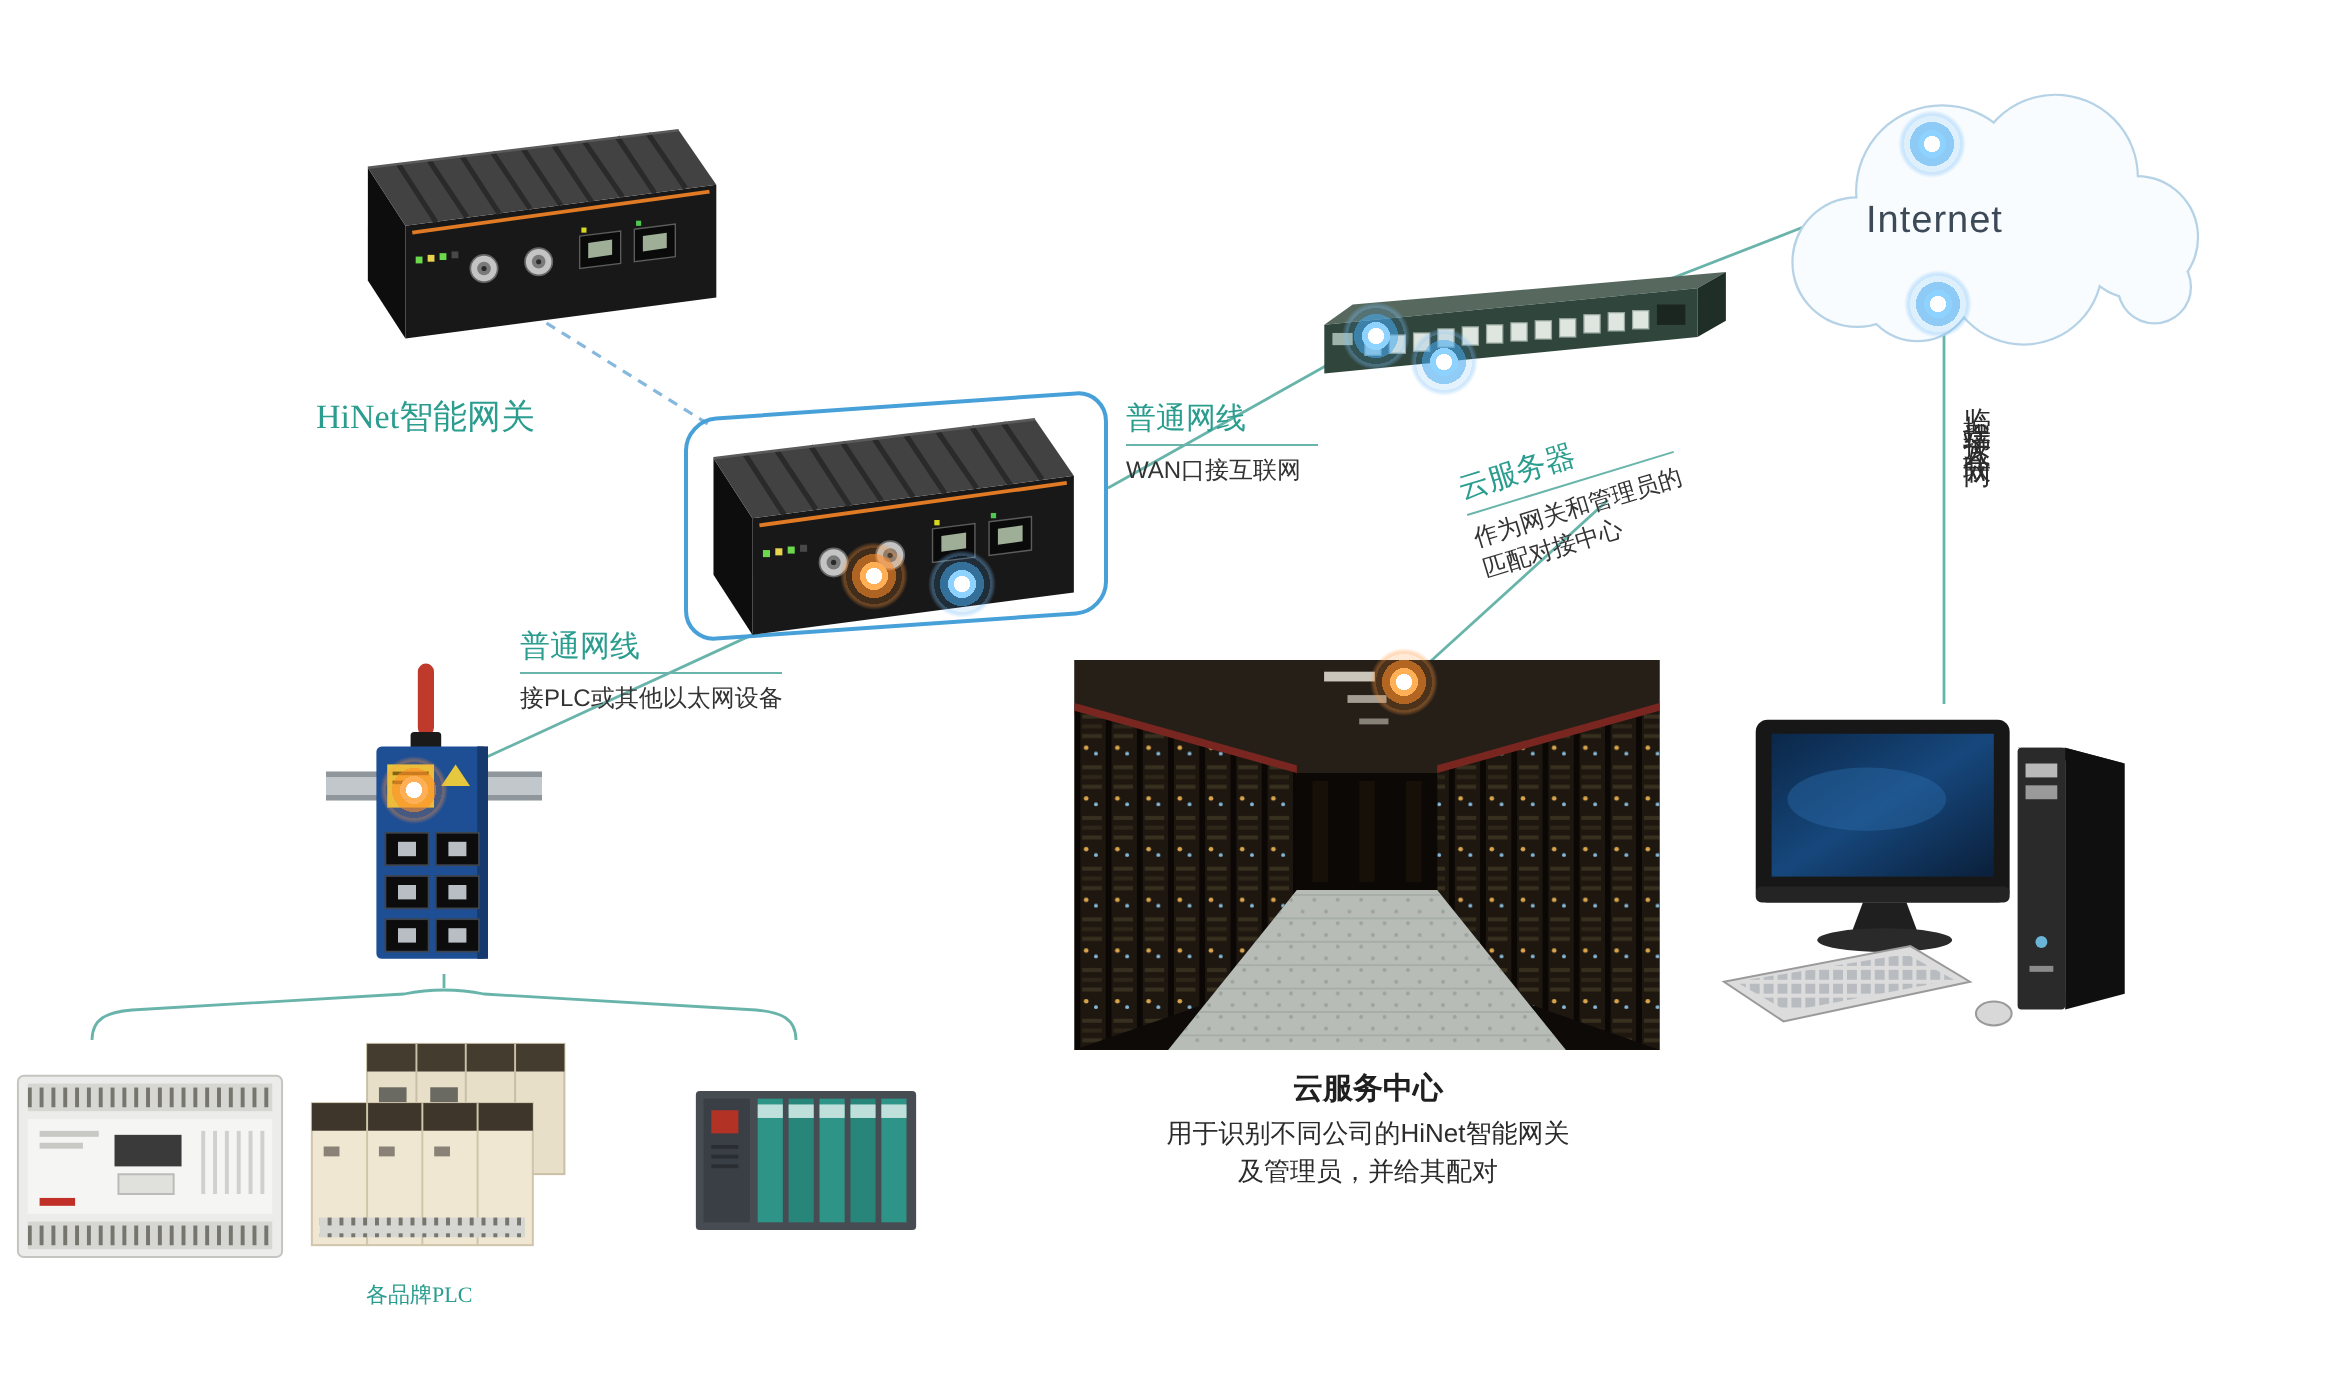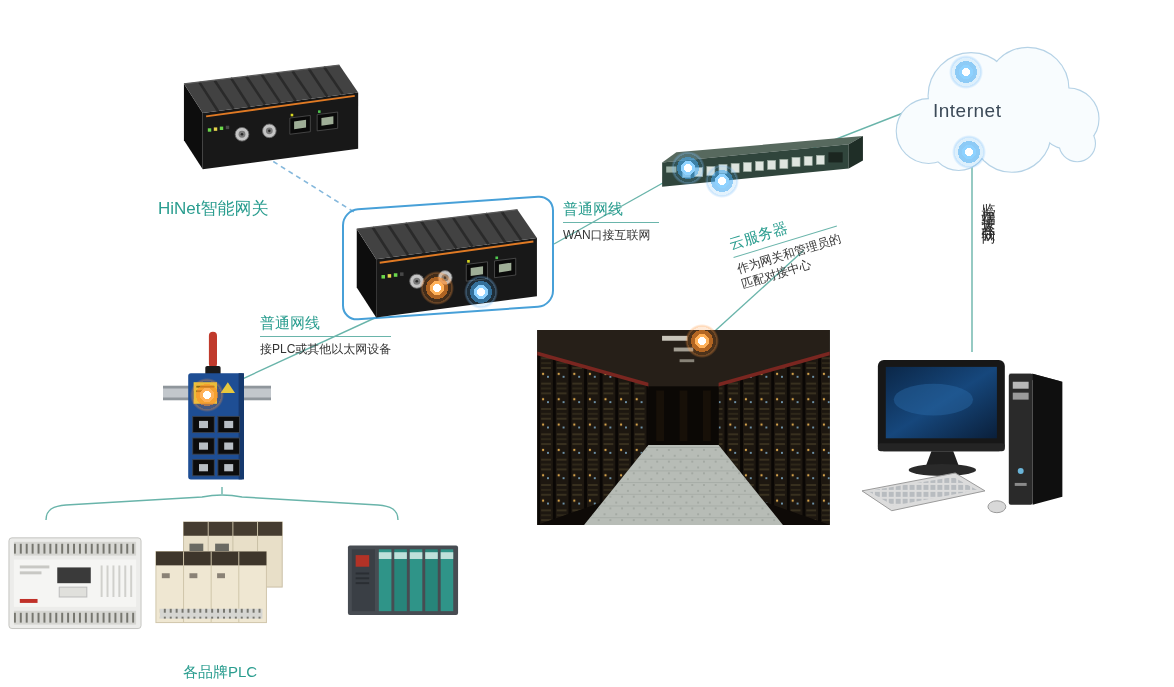--- a/index.html
+++ b/index.html
@@ -17,21 +17,21 @@
   .glow-blue { background: radial-gradient(circle,
       #ffffff 0 4px, #8ed2ff 4px 7px, rgba(70,170,240,.6) 7px 11px,
       rgba(70,170,240,.15) 11px 14px, rgba(120,190,250,.35) 14px 15px, rgba(70,170,240,0) 17px); }
 
   
   .callout { position:absolute; }
   .callout .c-title { display:block; font-size:15px; color:#2a9d8f; padding-bottom:3px;
       border-bottom:1px solid #6ab5ab; min-width:96px; }
   .callout .c-sub { display:block; font-size:12px; color:#333; padding-top:4px; line-height:1.35; }
 
-  .big-label { position:absolute; font-size:17px; color:#2a9d8f; }
+  .big-label { position:absolute; font-size:17px; color:#2a9d8f;font-family:Liberation Serif, serif; }
   #internet-label { position:absolute; font-size:19px; color:#3c4a58; letter-spacing:.5px; }
   #monitor-link-label { position:absolute; writing-mode:vertical-rl; font-size:14px;
       color:#2b2b2b; letter-spacing:4px; left:980px; top:192px; height:175px; }
 
   .caption { position:absolute; text-align:center; color:#2b2b2b; font-size:13px; line-height:1.45; }
   .caption .cap-title { display:block; font-weight:bold; font-size:15px; color:#1f1f1f; margin-bottom:2px; }
 
   
   #gateway-highlight { position:absolute; left:342px; top:202px; width:212px; height:112px;
       border:2px solid #47a0d8; border-radius:16px; transform:skewY(-4deg); }
@@ -342,17 +342,22 @@
   </div>
 
   <div class="callout" style="left:727px;top:236px;transform:rotate(-17deg);transform-origin:0 0">
     <span class="c-title" style="min-width:86px">云服务器</span>
     <span class="c-sub">作为网关和管理员的</span>
     <span class="c-sub" style="padding-top:0">匹配对接中心</span>
   </div>
 
   <div id="monitor-link-label">监控端接入互联网</div>
 
-
-
-  <div class="big-label" style="left:183px;top:663px;font-size:15px">各品牌PLC</div>
+  <div class="caption" style="left:535px;top:534px;width:298px">
+    <span class="cap-title">云服务中心</span>
+    <span>用于识别不同公司的HiNet智能网关</span><br>
+    <span>及管理员，并给其配对</span>
+  </div>
+
+
+  <div class="big-label" style="left:183px;top:640px;font-size:11px">各品牌PLC</div>
 
 </div>
 
 </body></html>

